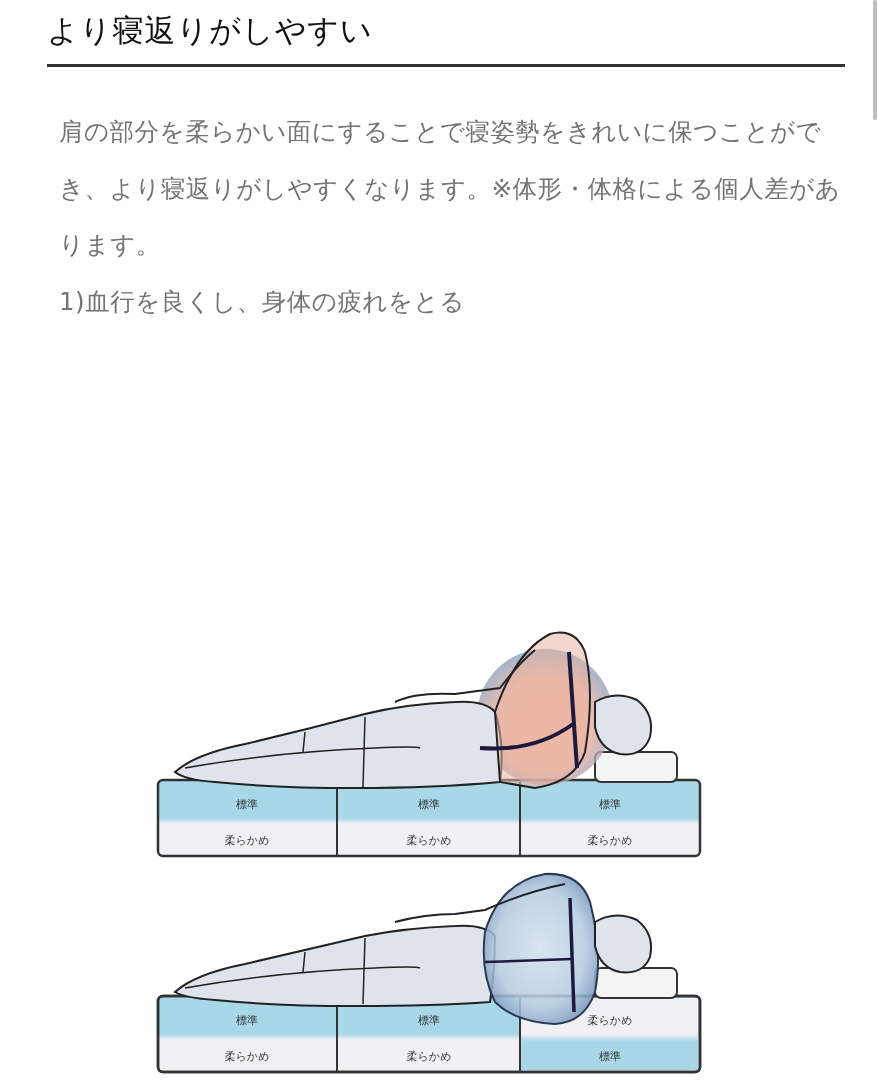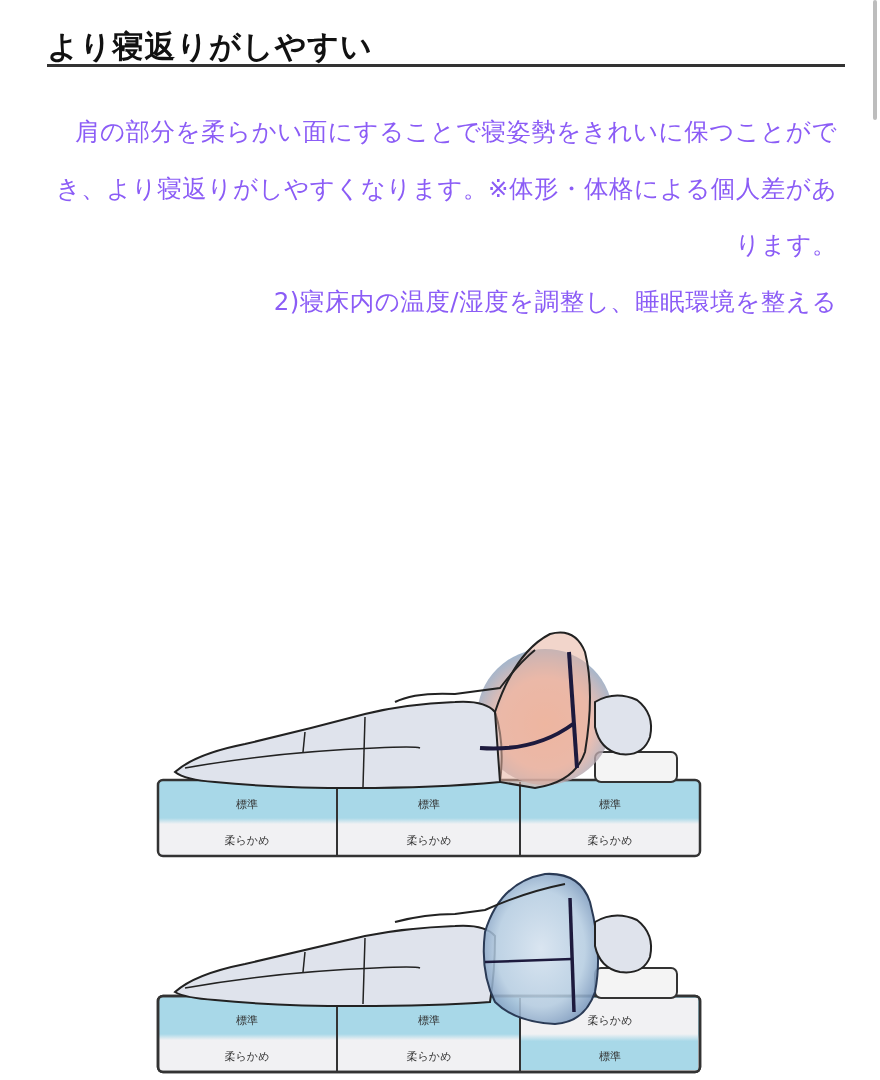--- a/index.html
+++ b/index.html
@@ -25,46 +25,45 @@
       border-radius: 2px;
     }
     .page {
       position: absolute;
       left: 47px;
       top: 0;
       width: 798px;
     }
     .title {
       margin: 0;
-      padding-top: 26px;
+      padding-top: 10px;
       height: 46px;
       font-size: 31px;
-      font-weight: bold;
+      font-weight: normal;
       letter-spacing: 1px;
       line-height: 40px;
       color: #111111;
     }
     .rule {
       position: absolute;
       left: 0;
       top: 64px;
       width: 798px;
       height: 0;
       border-top: 3px solid #333333;
     }
     .body-text {
       position: absolute;
-      left: 0;
+      left: 12px;
       top: 104px;
       width: 790px;
       font-size: 24.5px;
       line-height: 56.5px;
-      color: #8b5cf6;
+      color: #737373;
       letter-spacing: 0.5px;
-      text-align: right;
     }
     .body-text p {
       margin: 0;
     }
     .figure {
       position: absolute;
       left: 155px;
       width: 548px;
     }
     .figure svg {
@@ -80,21 +79,21 @@
 <body>
 
 <div class="scrollbar"></div>
 
 <div class="page">
   <h2 class="title">より寝返りがしやすい</h2>
   <div class="rule"></div>
 
   <div class="body-text">
     <p>肩の部分を柔らかい面にすることで寝姿勢をきれいに保つことができ、より寝返りがしやすくなります。※体形・体格による個人差があります。</p>
-    <p>2)寝床内の温度/湿度を調整し、睡眠環境を整える</p>
+    <p>1)血行を良くし、身体の疲れをとる</p>
   </div>
 </div>
 
 <div class="figure" style="top:622px;">
   <svg width="548" height="240" viewBox="0 0 548 240">
     <defs>
       <radialGradient id="warm1" cx="0.5" cy="0.55" r="0.55">
         <stop offset="0" stop-color="#f5b79c" stop-opacity="0.95"></stop>
         <stop offset="0.6" stop-color="#e9a48f" stop-opacity="0.7"></stop>
         <stop offset="1" stop-color="#8fa8c4" stop-opacity="0.85"></stop>

